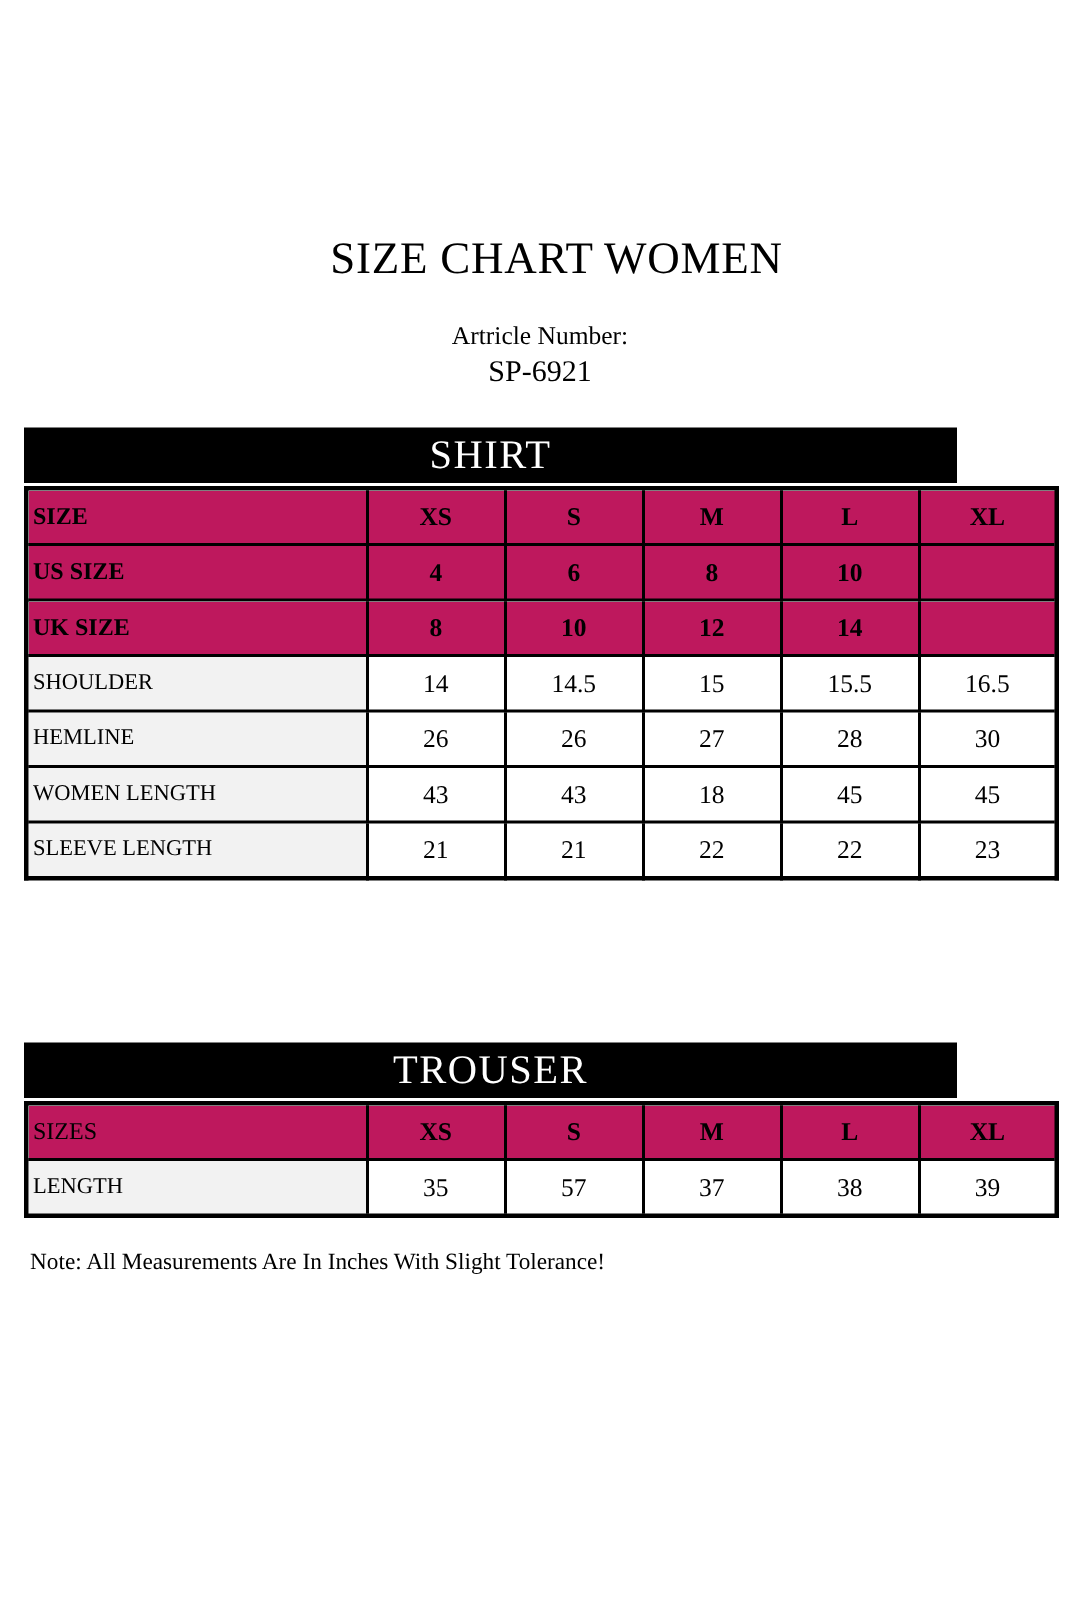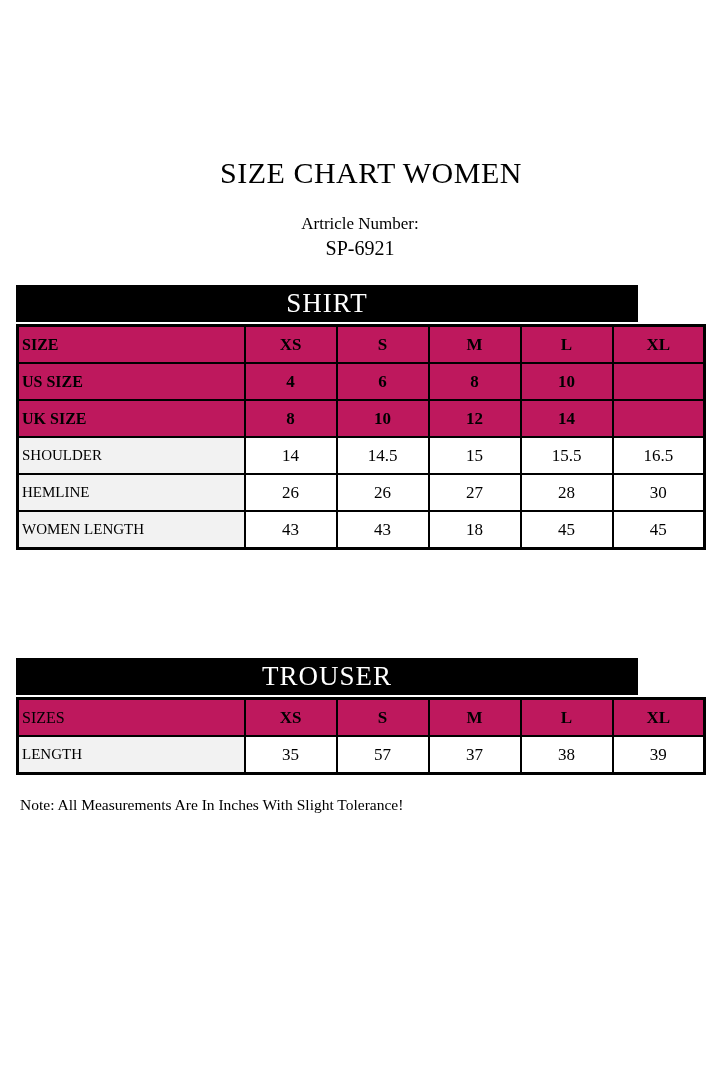--- a/index.html
+++ b/index.html
@@ -154,20 +154,28 @@
         <td>30</td>
       </tr>
       <tr>
         <td class="lbl">WOMEN LENGTH</td>
         <td>43</td>
         <td>43</td>
         <td>18</td>
         <td>45</td>
         <td>45</td>
       </tr>
+      <tr>
+        <td class="lbl">SLEEVE LENGTH</td>
+        <td>21</td>
+        <td>21</td>
+        <td>22</td>
+        <td>22</td>
+        <td>23</td>
+      </tr>
     </tbody>
   </table>
 </div>
 
 <div class="section section-trouser">
   <div class="band">TROUSER</div>
   <table class="size-table trouser">
     <colgroup>
       <col style="width:227px">
         <col style="width:92px">

